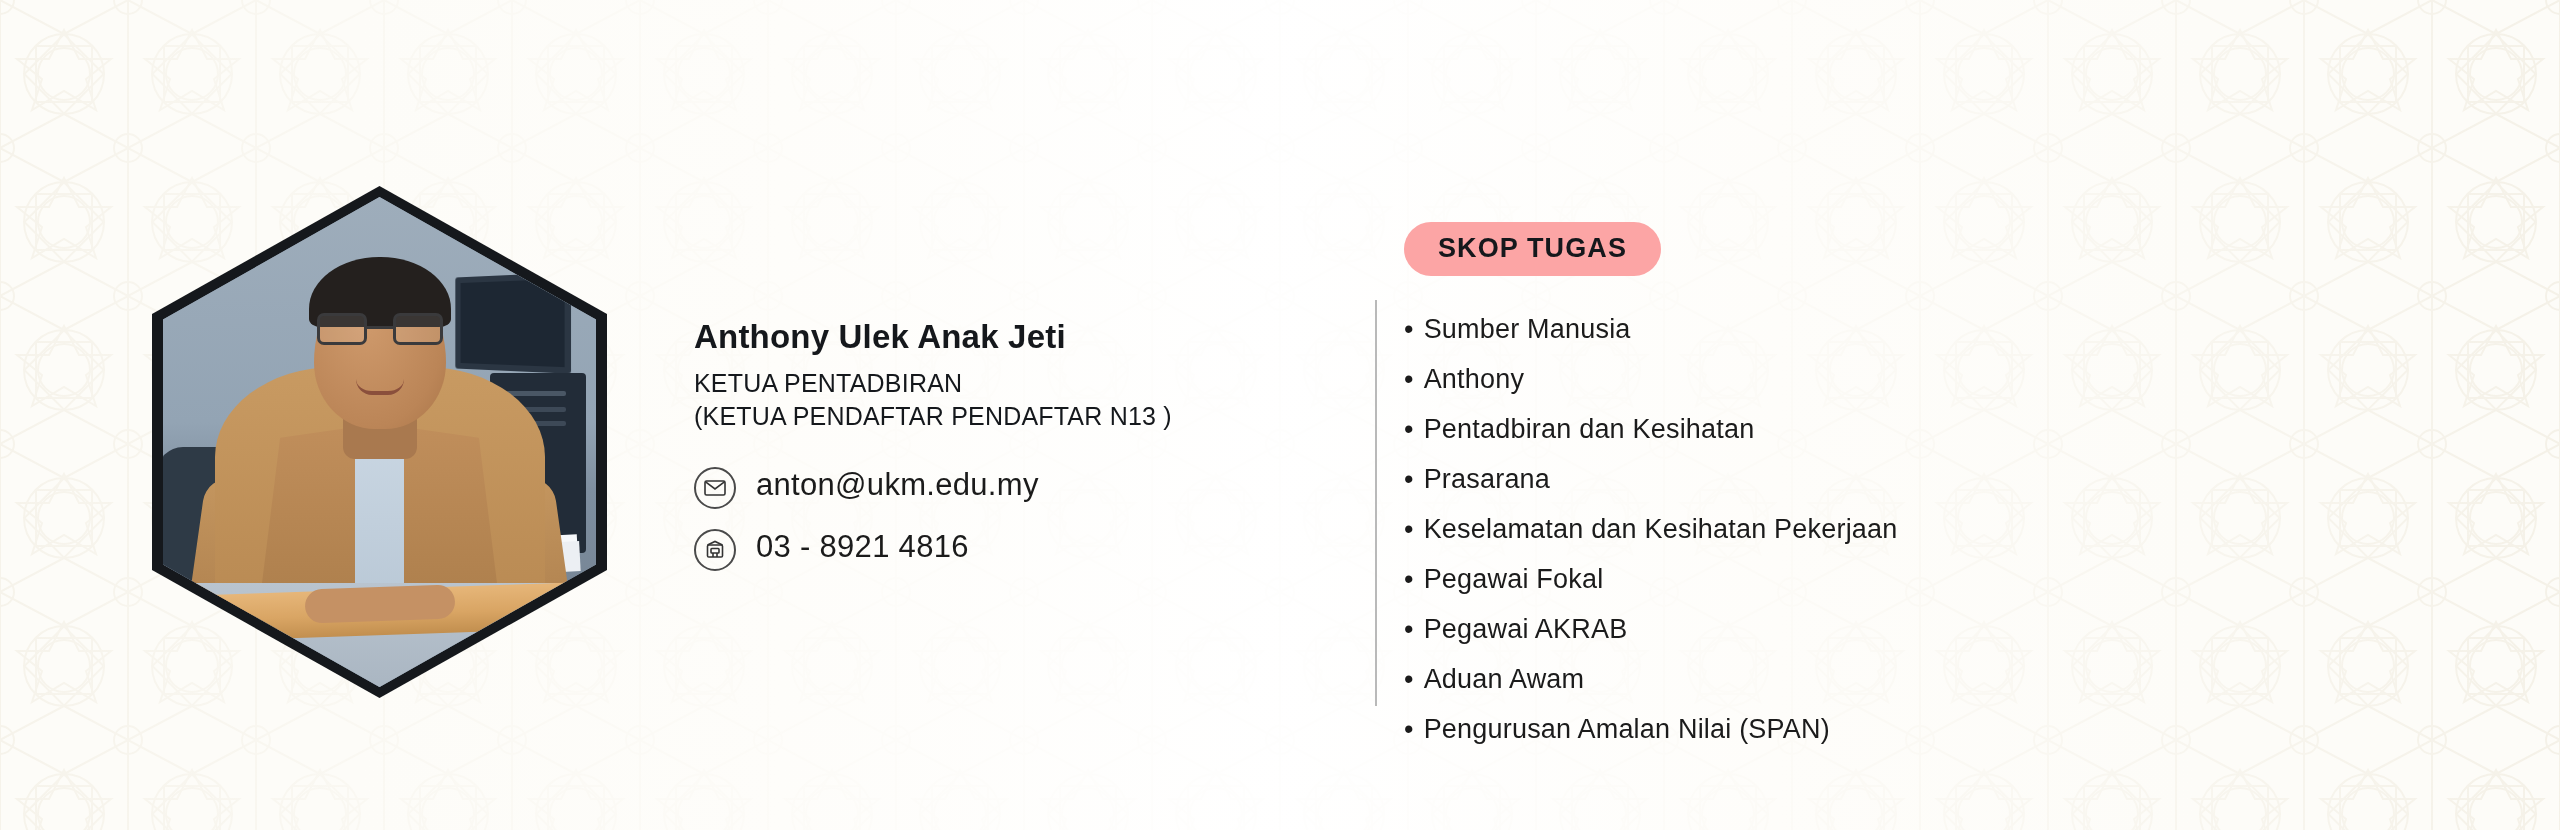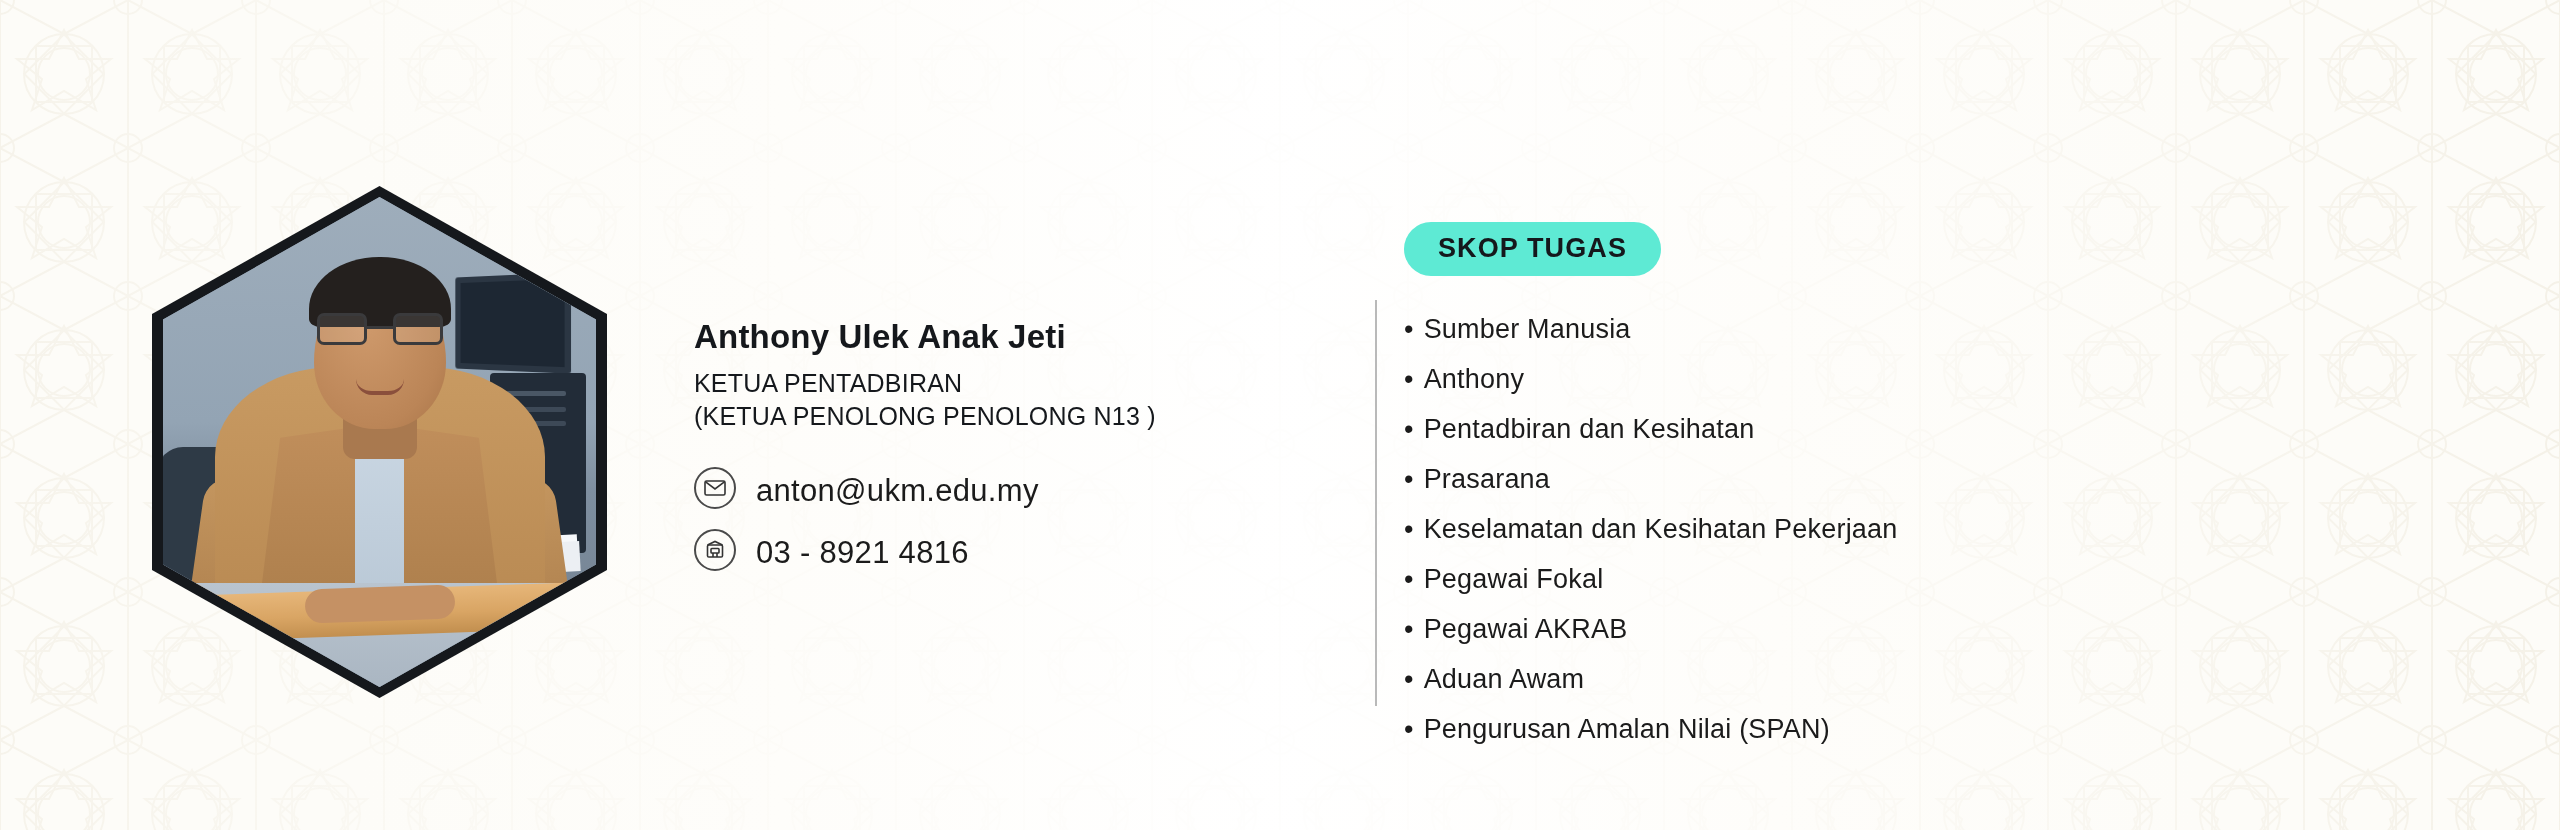--- a/index.html
+++ b/index.html
@@ -239,21 +239,21 @@
     font-weight: normal;
     color: #15181c;
     letter-spacing: .2px;
     line-height: 1.32;
   }
   .role span { display: block; }
 
   .contacts { margin-top: 34px; }
   .contact-row {
     display: flex;
-    align-items: flex-end;
+    align-items: flex-start;
     gap: 20px;
     margin-bottom: 20px;
   }
   .c-icon {
     width: 42px; height: 42px;
     border: 2px solid #4a4a4a;
     border-radius: 50%;
     display: flex; align-items: center; justify-content: center;
     flex: none;
     color: #333;
@@ -276,21 +276,21 @@
 
   
   .skop {
     position: absolute;
     left: 1404px;
     top: 222px;
     width: 1000px;
   }
   .skop-pill {
     display: inline-block;
-    background: #5eead4;
+    background: #fca5a5;
     border-radius: 999px;
     padding: 11px 34px 12px;
     font-size: 27px;
     font-weight: bold;
     color: #15181c;
     letter-spacing: 1.1px;
   }
   .skop-list {
     margin-top: 40px;
     list-style: none;
@@ -362,21 +362,21 @@
       <div class="ph-desk"></div>
       <div class="ph-desk-edge"></div>
       <div class="ph-hands"></div>
     </div>
   </div>
 
   <div class="info">
     <div class="name">Anthony Ulek Anak Jeti</div>
     <div class="role">
       <span>KETUA PENTADBIRAN</span>
-      <span>(KETUA PENOLONG PENOLONG N13 )</span>
+      <span>(KETUA PENDAFTAR PENDAFTAR N13 )</span>
     </div>
 
     <div class="contacts">
 
       <div class="contact-row">
         <span class="c-icon">
           <svg width="22" height="16" viewBox="0 0 22 16" fill="none" stroke="#333" stroke-width="1.6">
             <rect x="1" y="1" width="20" height="14" rx="1.5"></rect>
             <path d="M1.6 1.8 L11 9 L20.4 1.8"></path>
           </svg>

